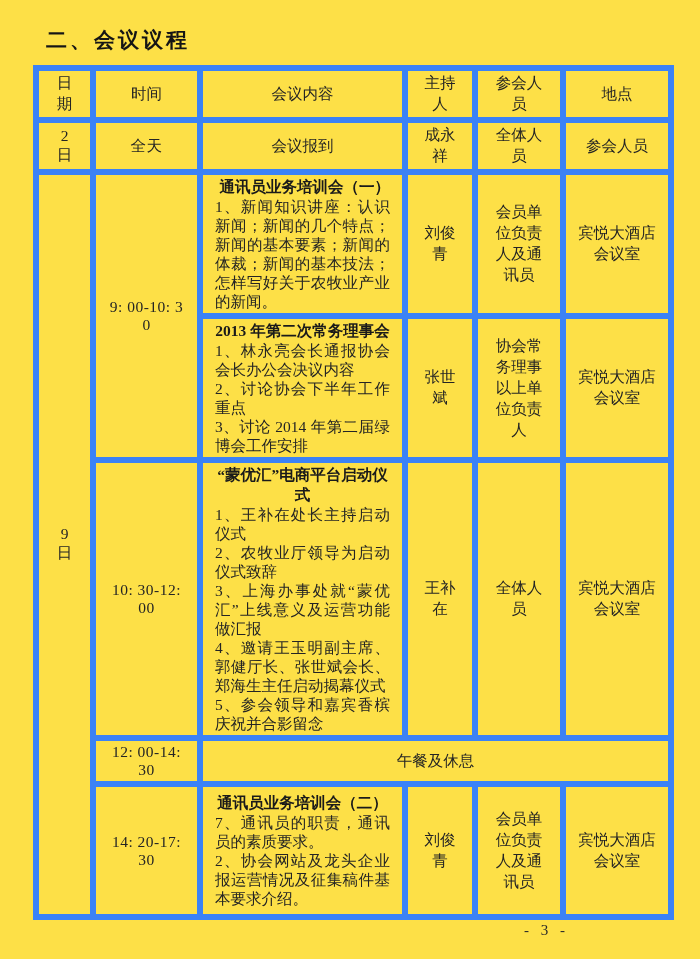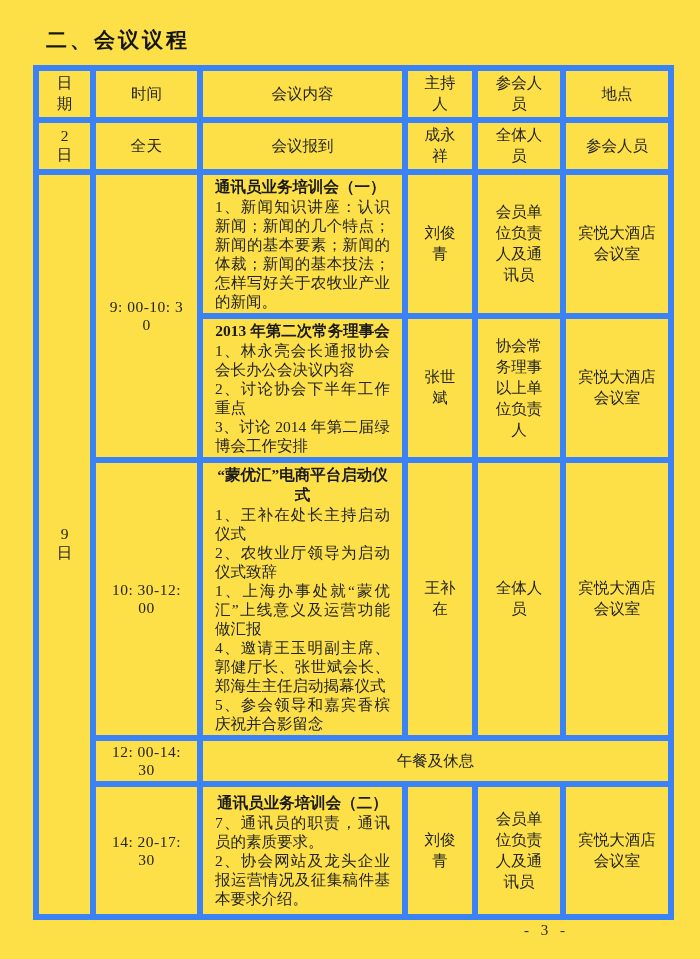--- a/index.html
+++ b/index.html
@@ -48,21 +48,21 @@
   td.content-cell{
     text-align:left;
     padding:4px 8px;
     line-height:19px;
   }
   .content-title{
     font-weight:700;
     color:#1a1a1a;
     line-height:20px;
   }
-  .content-title.centered{text-align:left;}
+  .content-title.centered{text-align:right;}
   .content-item{
     text-align:justify;
     line-height:19px;
   }
   td.time-cell{font-family:Liberation Serif, serif;letter-spacing:0.5px;}
   .page-number{
     position:absolute;left:524px;top:922px;
     font-size:15px;letter-spacing:4px;color:#2a2a2a;
   }
 </style>
@@ -125,21 +125,21 @@
       <td>协会常务理事以上单位负责人</td>
       <td>宾悦大酒店会议室</td>
     </tr>
 
     <tr class="r-sessC">
       <td class="time-cell">10: 30-12: 00</td>
       <td class="content-cell">
         <div class="content-title">“蒙优汇”电商平台启动仪式</div>
         <div class="content-item">1、王补在处长主持启动仪式</div>
         <div class="content-item">2、农牧业厅领导为启动仪式致辞</div>
-        <div class="content-item">1、上海办事处就“蒙优汇”上线意义及运营功能做汇报</div>
+        <div class="content-item">3、上海办事处就“蒙优汇”上线意义及运营功能做汇报</div>
         <div class="content-item">4、邀请王玉明副主席、郭健厅长、张世斌会长、郑海生主任启动揭幕仪式</div>
         <div class="content-item">5、参会领导和嘉宾香槟庆祝并合影留念</div>
       </td>
       <td>王补在</td>
       <td>全体人员</td>
       <td>宾悦大酒店会议室</td>
     </tr>
 
     <tr class="r-lunch">
       <td class="time-cell">12: 00-14: 30</td>

